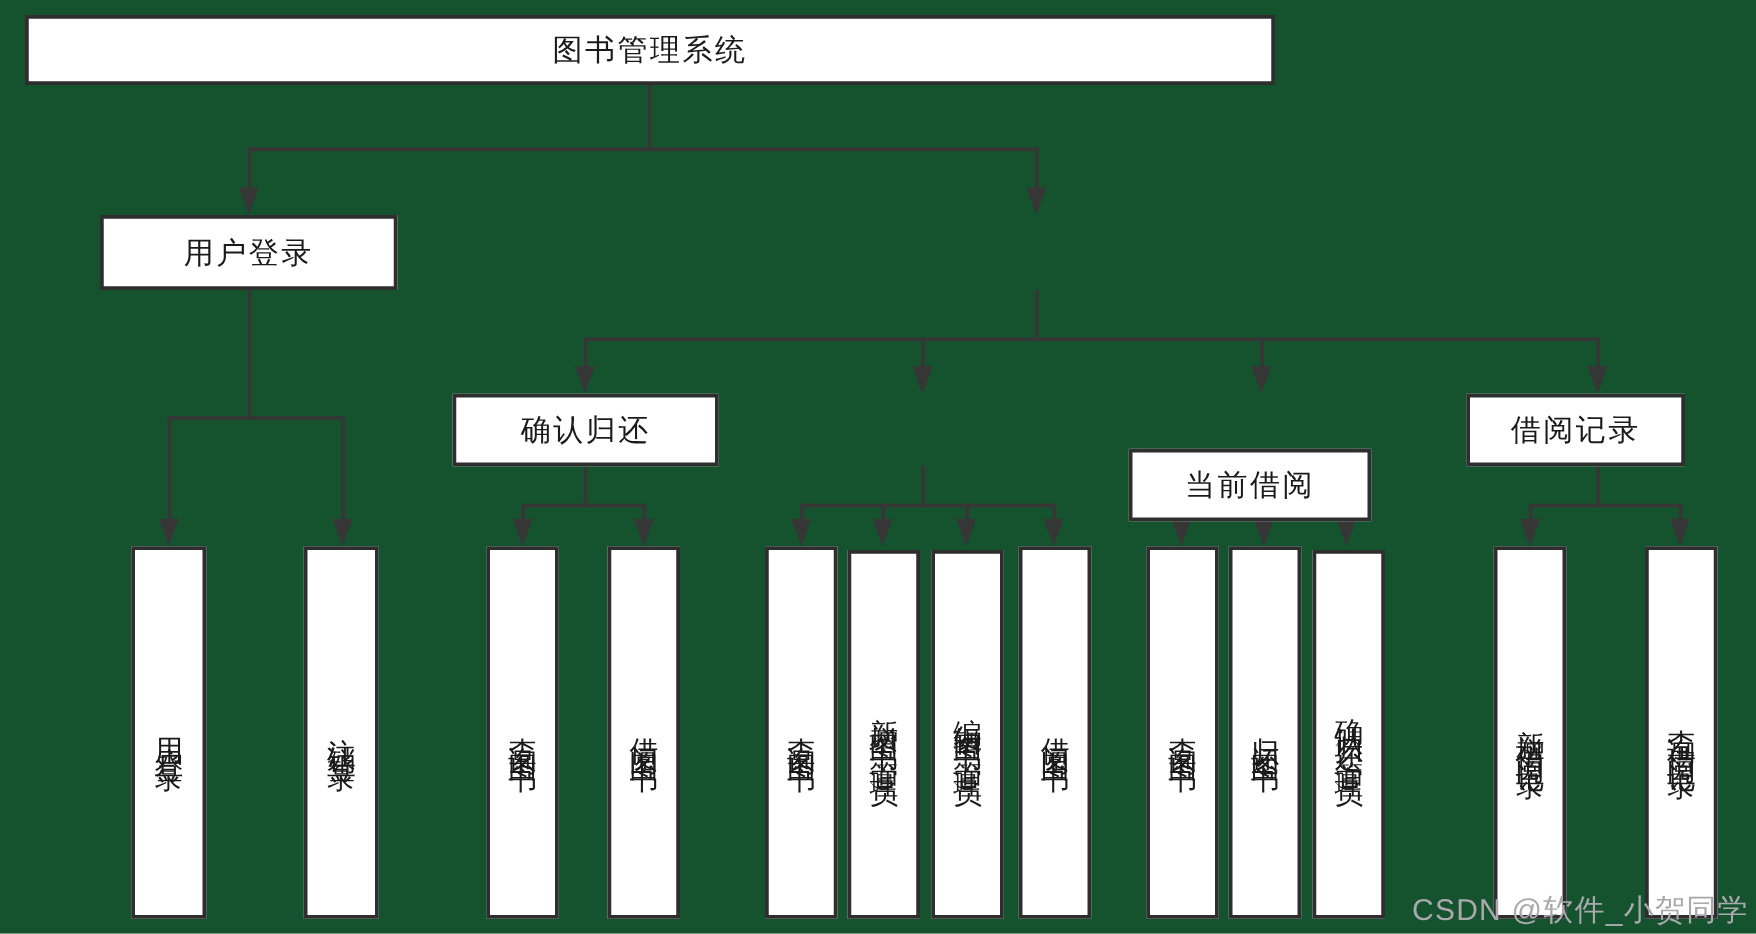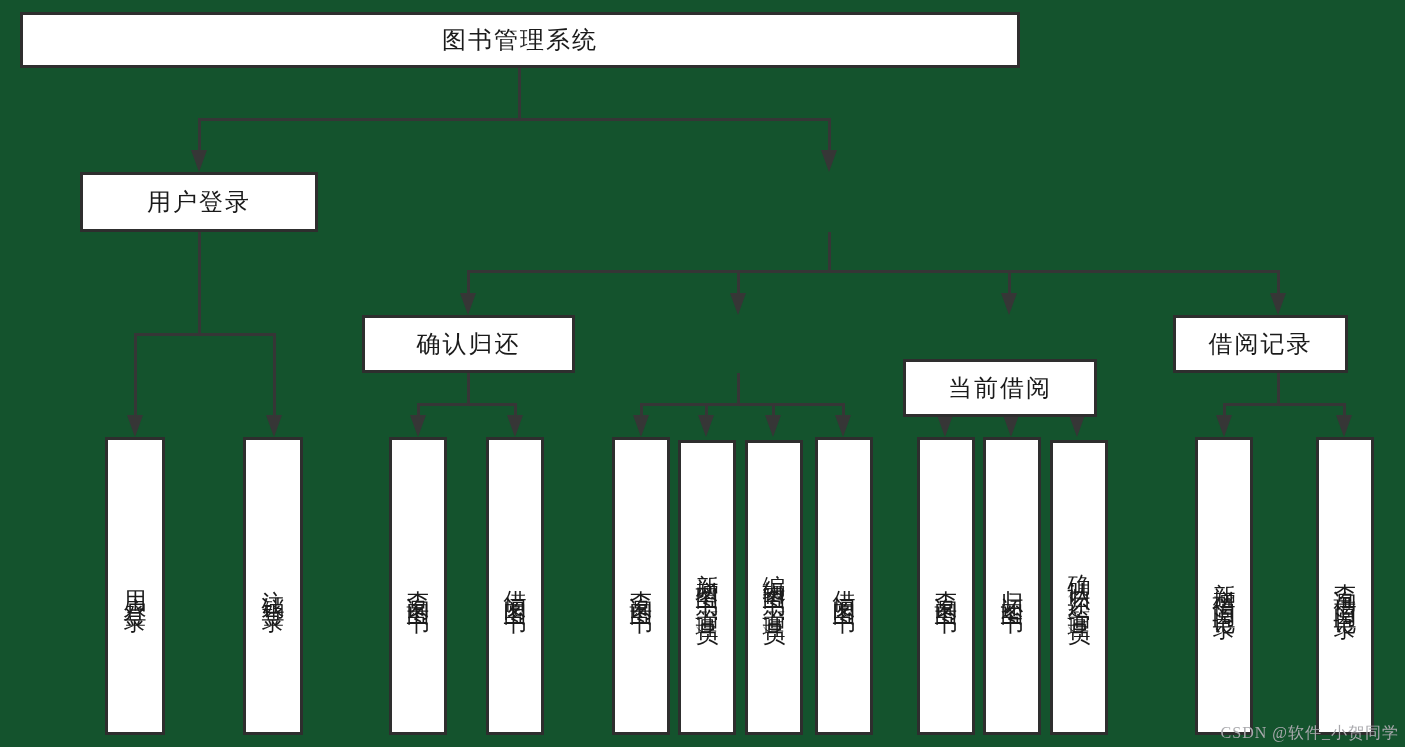--- a/index.html
+++ b/index.html
@@ -43,25 +43,24 @@
     border-left: 8px solid transparent;
     border-right: 8px solid transparent;
     border-top: 22px solid #363636;
     z-index: 1;
   }
   .watermark {
     position: absolute;
     right: 6px;
     bottom: 3px;
     color: #a9a9ad;
-    font-size: 16px;
+    font-size: 24px;
     letter-spacing: 1px;
     z-index: 3;
     white-space: nowrap;
-    font-family: Liberation Serif, serif;
   }
 </style>
 </head>
 <body>
 
 <div class="diagram">
 
   <div class="box" style="left:20px; top:12px; width:1000px; height:56px;">图书管理系统</div>
 
   <div class="line" style="left:518px; top:68px; width:3px; height:52px;"></div>

